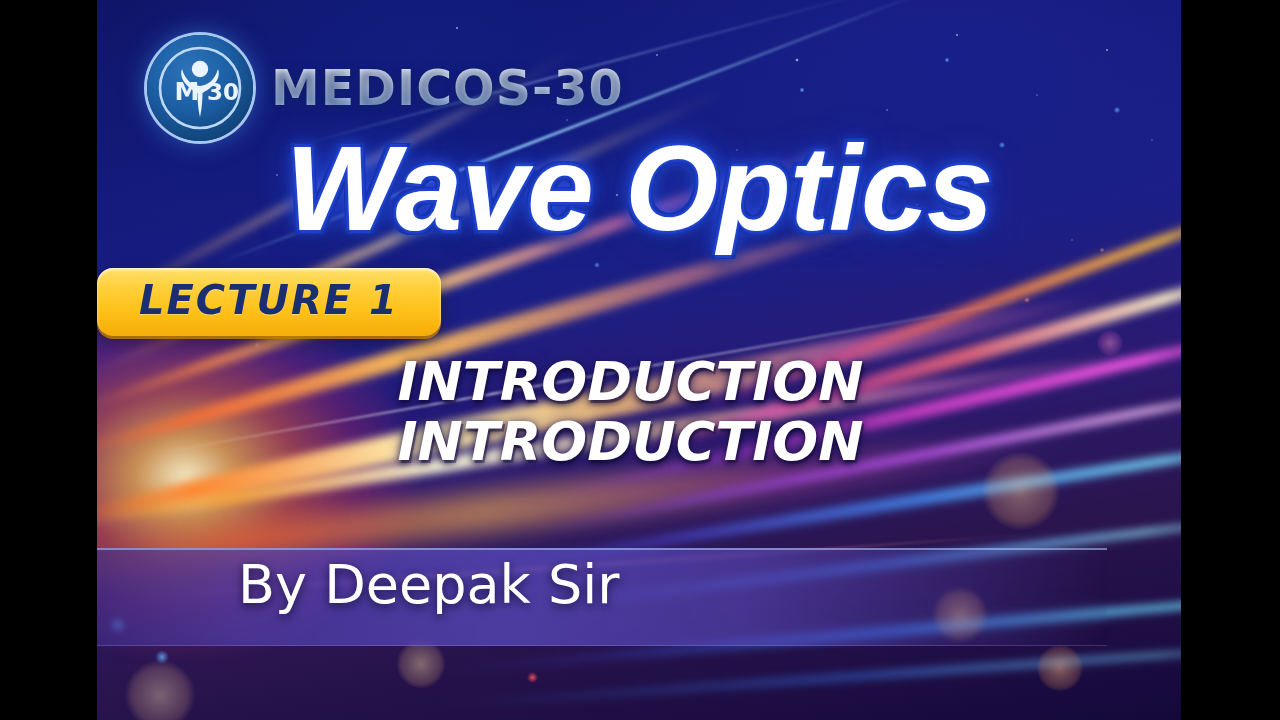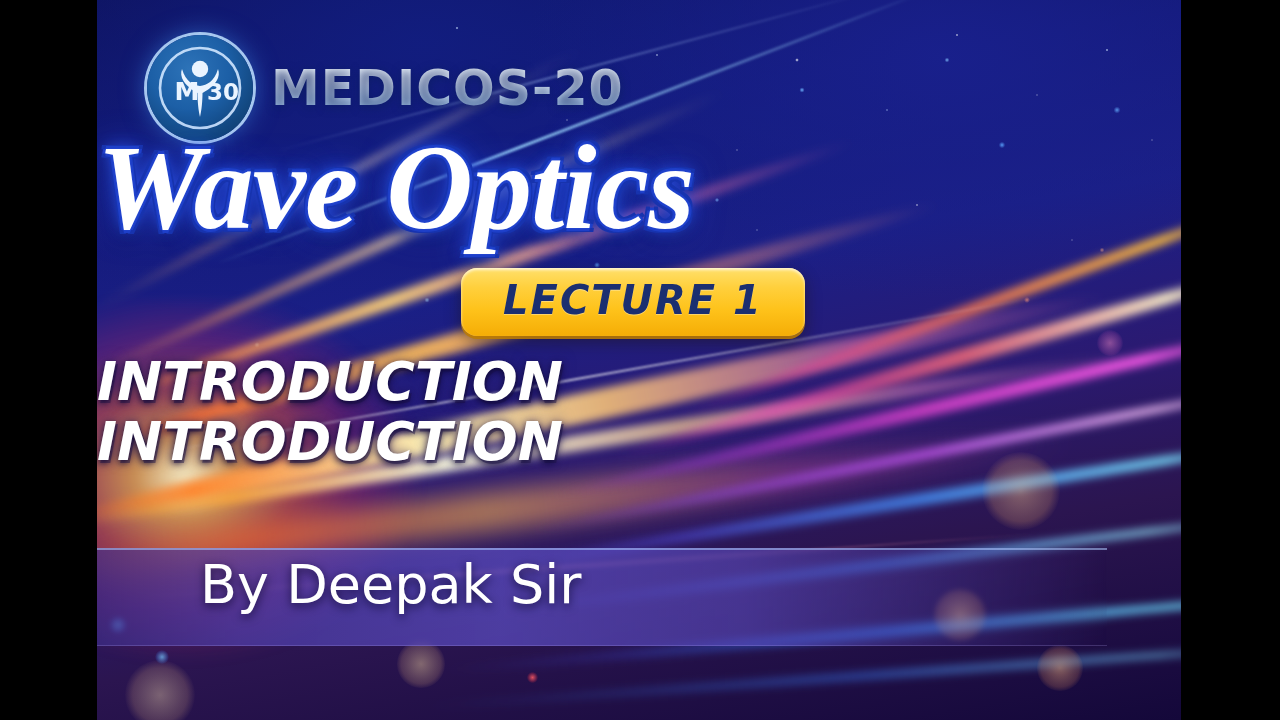--- a/index.html
+++ b/index.html
@@ -137,42 +137,43 @@
     -webkit-background-clip:text; background-clip:text;
     color:transparent; -webkit-text-fill-color:transparent;
     text-shadow:0 2px 10px rgba(10,30,90,.6);
     font-family:"DejaVu Sans", sans-serif;
   }
 
   
   #title {
     position:absolute;
     left:0; right:0; top:128px;
+    text-align:center;
     z-index:20;
     font-size:120px;
     line-height:1;
     font-weight:bold;
     font-style:italic;
     color:#ffffff;
     letter-spacing:-1px;
-    font-family:Liberation Serif, serif;
+    font-family:Liberation Sans, sans-serif;
     text-shadow:
       0 0 2px #2f56e0,
       3px 0 0 #1e3fc8, -3px 0 0 #1e3fc8, 0 3px 0 #1e3fc8, 0 -3px 0 #1e3fc8,
       4px 4px 0 #1733ae, -4px 4px 0 #1733ae, 4px -4px 0 #1733ae, -4px -4px 0 #1733ae,
       0 0 16px rgba(50,95,255,.95),
       0 0 34px rgba(40,85,255,.8),
       0 8px 18px rgba(5,10,55,.75);
   }
 
   
   #badge-wrap {
     position:absolute;
     left:0; right:12px; top:268px;
-    display:flex; justify-content:center;
+    display:flex; 
     z-index:20;
   }
   #badge {
     padding:9px 42px 13px;
     border-radius:16px;
     background:linear-gradient(180deg, #ffe06b 0%, #ffd03d 28%, #fec21a 62%, #f5ad06 100%);
     box-shadow:
       0 3px 0 rgba(190,125,0,.85),
       0 6px 16px rgba(30,20,0,.45),
       inset 0 2px 3px rgba(255,255,255,.7);
@@ -182,21 +183,21 @@
     letter-spacing:2px;
     color:#1b2f70;
     font-family:"DejaVu Sans", sans-serif;
     text-shadow:0 1px 0 rgba(255,255,255,.35);
   }
 
   
   #subtitle {
     position:absolute;
     left:0; right:17px; top:352px;
-    text-align:left;
+    text-align:center;
     z-index:20;
   }
   #subtitle .line {
     display:block;
     font-size:54px;
     line-height:1.12;
     font-weight:bold;
     font-style:italic;
     color:#ffffff;
     letter-spacing:0px;
@@ -228,21 +229,21 @@
     position:absolute;
     left:103px; top:558px;
     z-index:22;
     font-size:54px;
     line-height:1;
     color:#ffffff;
     font-family:"DejaVu Sans", sans-serif;
     text-shadow:0 3px 10px rgba(10,5,40,.75);
     white-space:nowrap;
   }
-  #presenter-prefix { font-weight:normal; }
+  #presenter-prefix { font-weight:normal;margin-left:38px; }
   #presenter-name   { font-weight:normal; }
 
   
   .letterbox {
     position:absolute; top:0; height:720px;
     background:#000; z-index:60;
   }
   #letterbox-left  { left:0;  width:97px; }
   #letterbox-right { left:1181px; width:99px; }
 </style>
@@ -325,21 +326,21 @@
 
           <circle cx="43" cy="24" r="8.2" fill="#eaf4ff"></circle>
           <path d="M25 24 C29 37 36 40 43 41 C50 40 57 37 61 24
                    C62.5 27.5 62 32 59.5 36 C55 43 48.5 46 45.5 48
                    C45.5 56 44.5 66 43 72 C41.5 66 40.5 56 40.5 48
                    C37.5 46 31 43 26.5 36 C24 32 23.5 27.5 25 24 Z" fill="#eaf4ff"></path>
           <text x="17.5" y="55" font-family="DejaVu Sans, sans-serif" font-size="25" font-weight="bold" fill="#eaf4ff">M</text>
           <text x="50" y="55" font-family="DejaVu Sans, sans-serif" font-size="23" font-weight="bold" fill="#eaf4ff">30</text>
         </svg>
       </div>
-      <div id="brand-name">MEDICOS-20</div>
+      <div id="brand-name">MEDICOS-30</div>
     </div>
 
     <div id="title">Wave Optics</div>
 
     <div id="badge-wrap">
       <div id="badge">LECTURE 1</div>
     </div>
 
     <div id="subtitle">
       <span class="line">INTRODUCTION</span>

